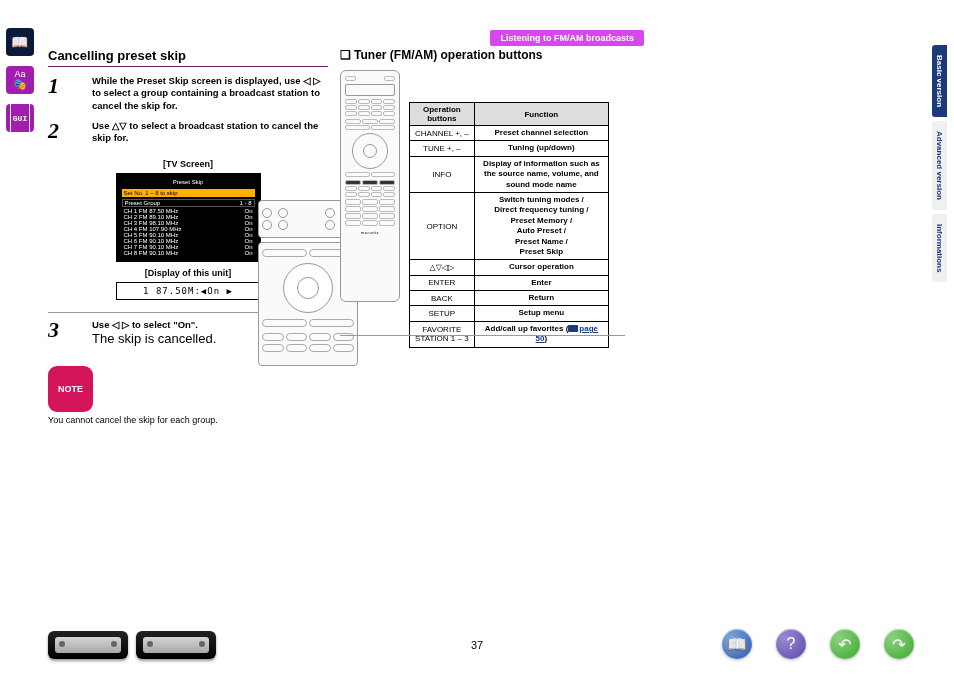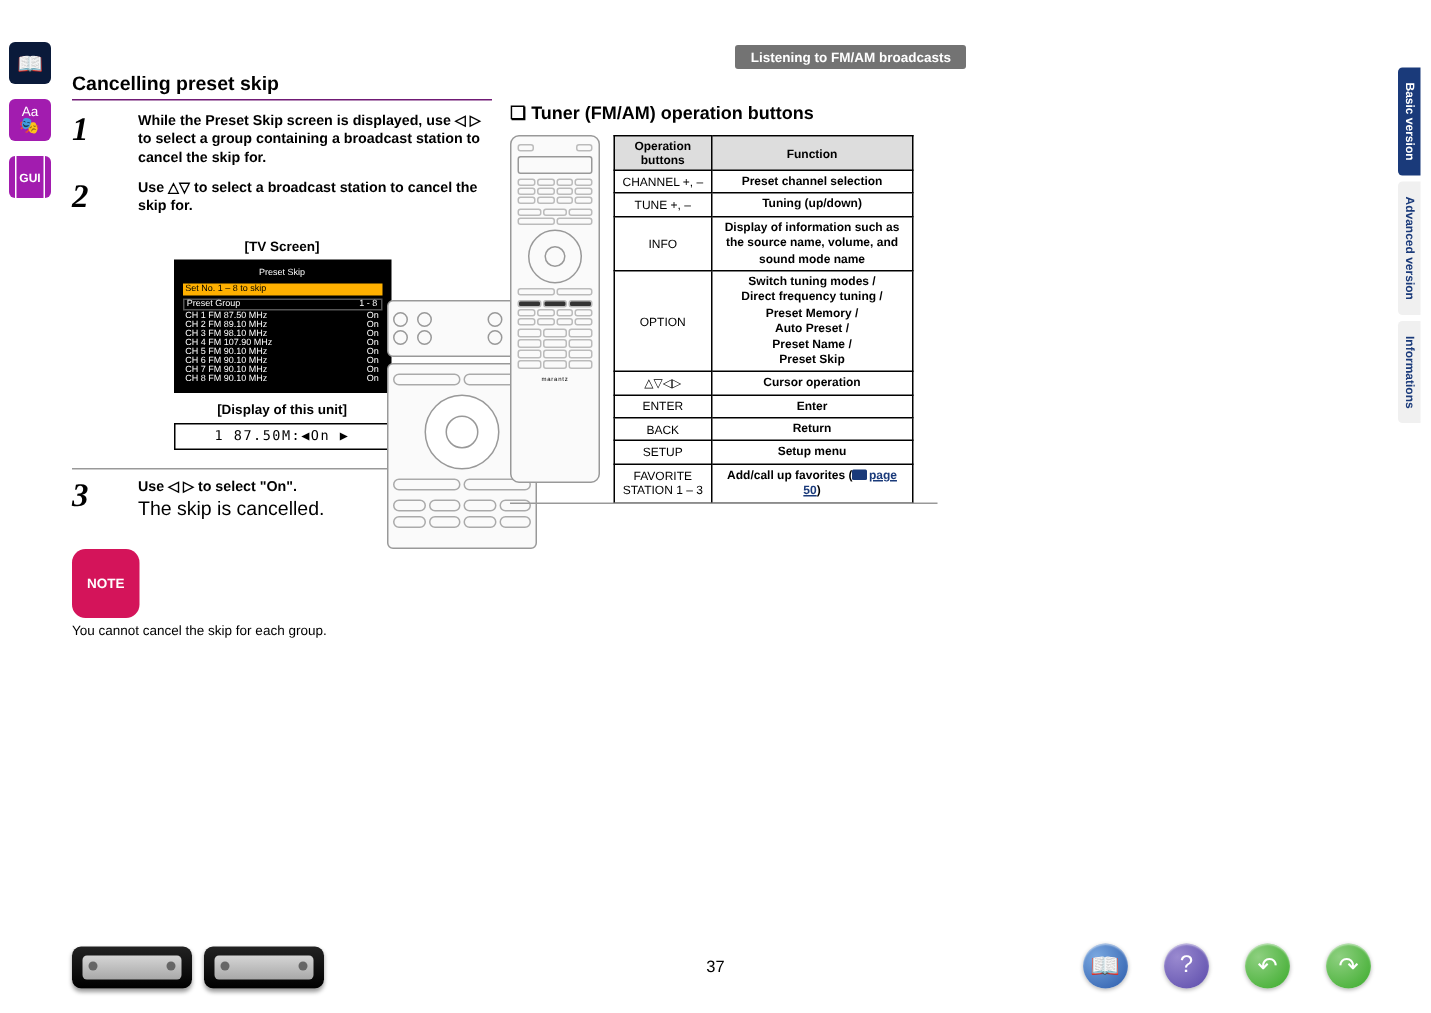--- a/index.html
+++ b/index.html
@@ -24,26 +24,26 @@
     margin-bottom: 10px;
     border-radius: 4px;
     background: #a21caf;
     display: flex;
     align-items: center;
     justify-content: center;
     color: #fff;
     font-size: 14px;
   }
   .left-icon.dark { background: #0a1a3a; }
-  .gui-label { font-size: 8px; font-weight: bold; border: 1px solid #fff; padding: 11px 2px; }
+  .gui-label { font-size: 8px; font-weight: bold; border: 1px solid #fff; padding: 11px 2px; font-family: Liberation Mono, monospace; }
   .breadcrumb {
     position: absolute;
     right: 310px;
     top: 30px;
-    background: #737373;
+    background: #d946ef;
     color: #fff;
     font-size: 9px;
     font-weight: bold;
     padding: 3px 10px;
     border-radius: 2px;
   }
   .right-tabs {
     position: absolute;
     right: 6px;
     top: 45px;
@@ -76,21 +76,20 @@
     font-weight: bold;
     font-size: 13px;
     border-bottom: 1px solid #701a75;
     padding-bottom: 3px;
     margin-bottom: 8px;
   }
   .sub-title {
     font-weight: bold;
     font-size: 12px;
     margin-bottom: 8px;
-    margin-top: 20px;
   }
   .step {
     display: flex;
     gap: 6px;
     margin-bottom: 8px;
   }
   .step-num {
     font-family: "Times New Roman", serif;
     font-style: italic;
     font-size: 22px;
@@ -176,20 +175,21 @@
   .remote2 .num { display: grid; grid-template-columns: repeat(3,1fr); gap: 1px; margin: 2px 0; }
   .remote2 .num .b { height: 6px; }
   .brand { text-align: center; font-size: 4px; margin-top: 4px; letter-spacing: 0.5px; }
 
   .op-table {
     display: inline-block;
     vertical-align: top;
     border-collapse: collapse;
     width: 200px;
     font-size: 8px;
+    margin-top: 32px;
   }
   .op-table th, .op-table td {
     border: 1px solid #000;
     padding: 2px 4px;
     text-align: center;
     vertical-align: middle;
     font-weight: bold;
   }
   .op-table th { background: #ddd; font-weight: bold; }
   .op-table td.btn-cell { font-weight: normal; }

